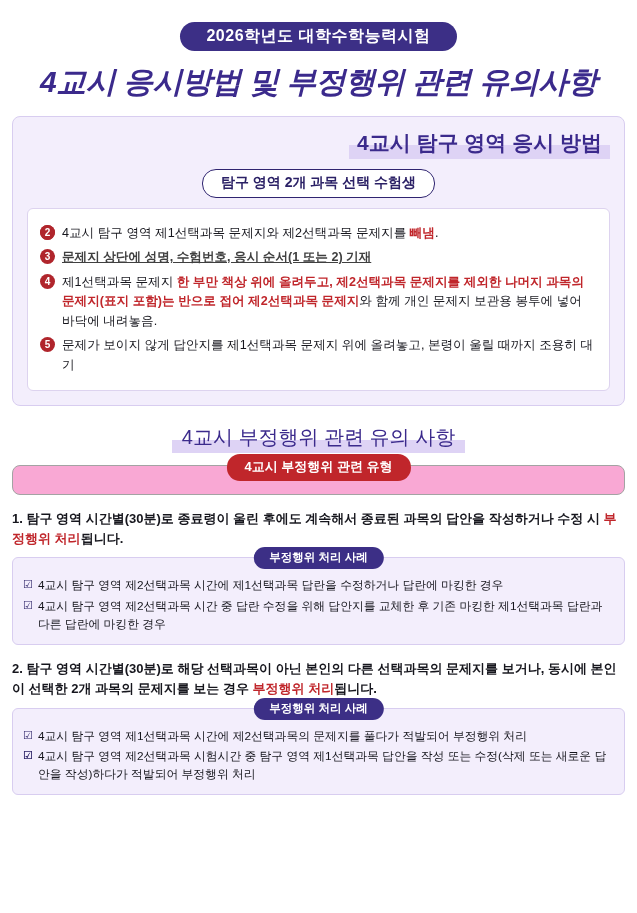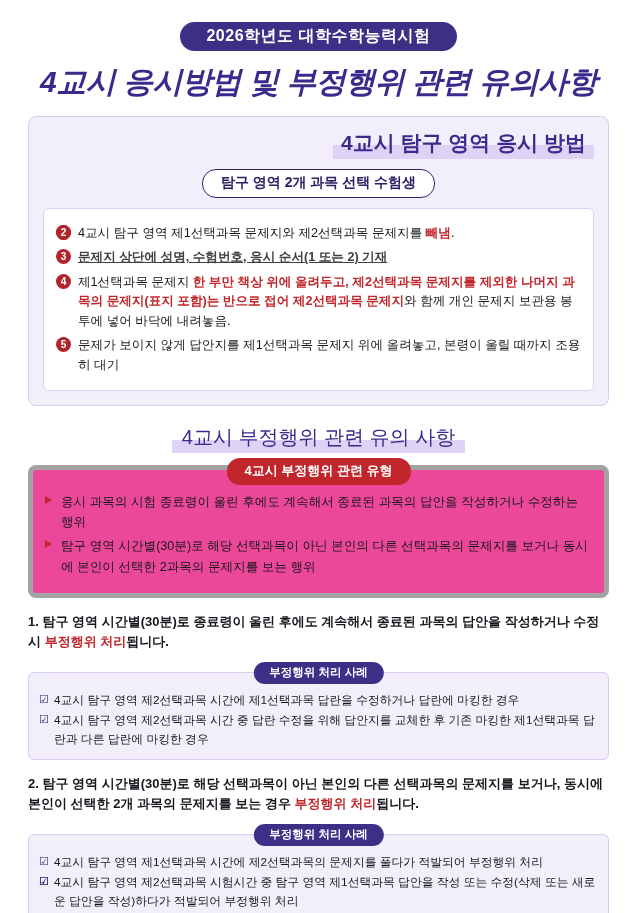--- a/index.html
+++ b/index.html
@@ -12,21 +12,21 @@
     background: #ffffff;
     font-family: "Liberation Sans", sans-serif;
     color: #1b1b2f;
     overflow: hidden;
   }
   .page {
     position: relative;
     width: 637px;
     height: 808px;
     box-sizing: border-box;
-    padding: 0 28px;
+    padding: 0 12px;
     background: #ffffff;
   }
 
   
   .header {
     text-align: center;
     padding-top: 22px;
   }
   .year-pill {
     display: inline-block;
@@ -140,22 +140,22 @@
     display: inline-block;
     font-size: 20px;
     font-weight: normal;
     color: #3b2a8c;
     background: linear-gradient(to top, #ded3f5 46%, rgba(255,255,255,0) 46%);
     padding: 0 10px 2px 10px;
   }
 
   .red-box {
     margin-top: 12px;
-    background: #ec4899;
-    border: 5px solid #a3a3a3;
+    background: #f9a8d4;
+    border: 1px solid #a3a3a3;
     border-radius: 8px;
     padding: 16px 12px 12px 12px;
     position: relative;
   }
   .red-pill {
     position: absolute;
     top: -12px;
     left: 50%;
     transform: translateX(-50%);
     background: #c0262b;
@@ -193,21 +193,21 @@
   .case {
     margin-top: 14px;
   }
   .case-head {
     font-size: 13px;
     line-height: 1.55;
     color: #16161d;
     font-weight: bold;
   }
   .case-box {
-    margin-top: 20px;
+    margin-top: 8px;
     background: #f3eefc;
     border: 1px solid #d8cdf0;
     border-radius: 6px;
     padding: 14px 10px 9px 10px;
     position: relative;
   }
   .case-pill {
     position: absolute;
     top: -11px;
     left: 50%;
@@ -267,24 +267,20 @@
         </ol>
     </div>
   </div>
 
   <div class="sec2-title-wrap">
     <span class="sec2-title">4교시 부정행위 관련 유의 사항</span>
   </div>
 
   <div class="red-box">
     <div class="red-pill">4교시 부정행위 관련 유형</div>
-    <ul class="arrowlist" id="s2-types">
-        <li><span class="tri"></span><span>응시 과목의 시험 종료령이 울린 후에도 계속해서 종료된 과목의 답안을 작성하거나 수정하는 행위</span></li>
-        <li><span class="tri"></span><span>탐구 영역 시간별(30분)로 해당 선택과목이 아닌 본인의 다른 선택과목의 문제지를 보거나 동시에 본인이 선택한 2과목의 문제지를 보는 행위</span></li>
-      </ul>
   </div>
 
   <div id="s2-cases">
       <div class="case">
         <div class="case-head"><span>1. 탐구 영역 시간별(30분)로 종료령이 울린 후에도 계속해서 종료된 과목의 답안을 작성하거나 수정 시 </span><span class="hl-red">부정행위 처리</span><span>됩니다.</span></div>
         <div class="case-box">
           <div class="case-pill">부정행위 처리 사례</div>
           <ul class="checklist">
             <li><span class="chk">☑</span><span>4교시 탐구 영역 제2선택과목 시간에 제1선택과목 답란을 수정하거나 답란에 마킹한 경우</span></li>
             <li><span class="chk">☑</span><span>4교시 탐구 영역 제2선택과목 시간 중 답란 수정을 위해 답안지를 교체한 후 기존 마킹한 제1선택과목 답란과 다른 답란에 마킹한 경우</span></li>

